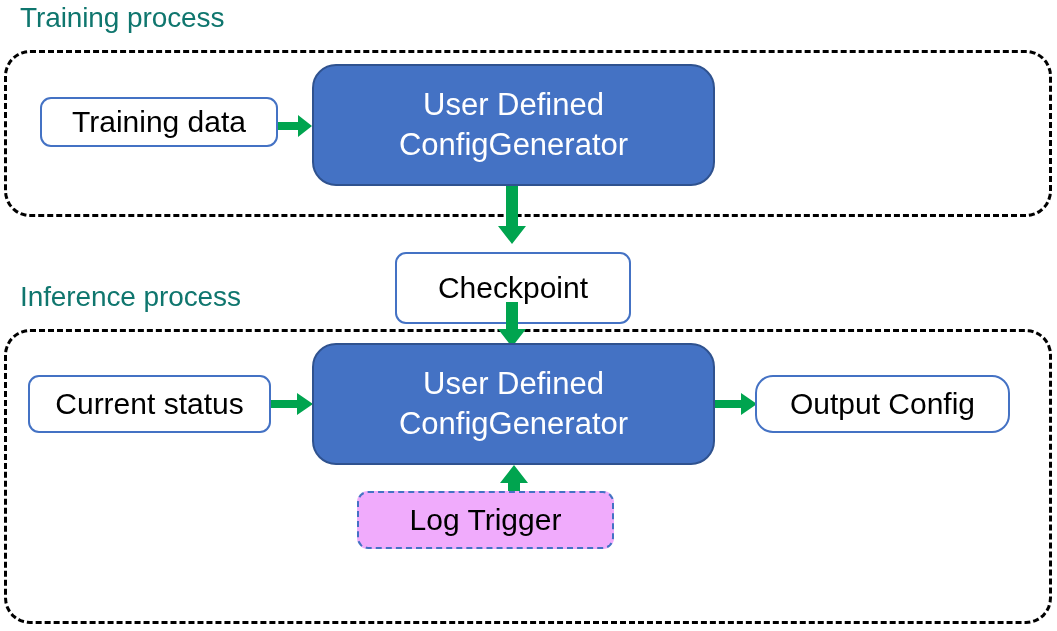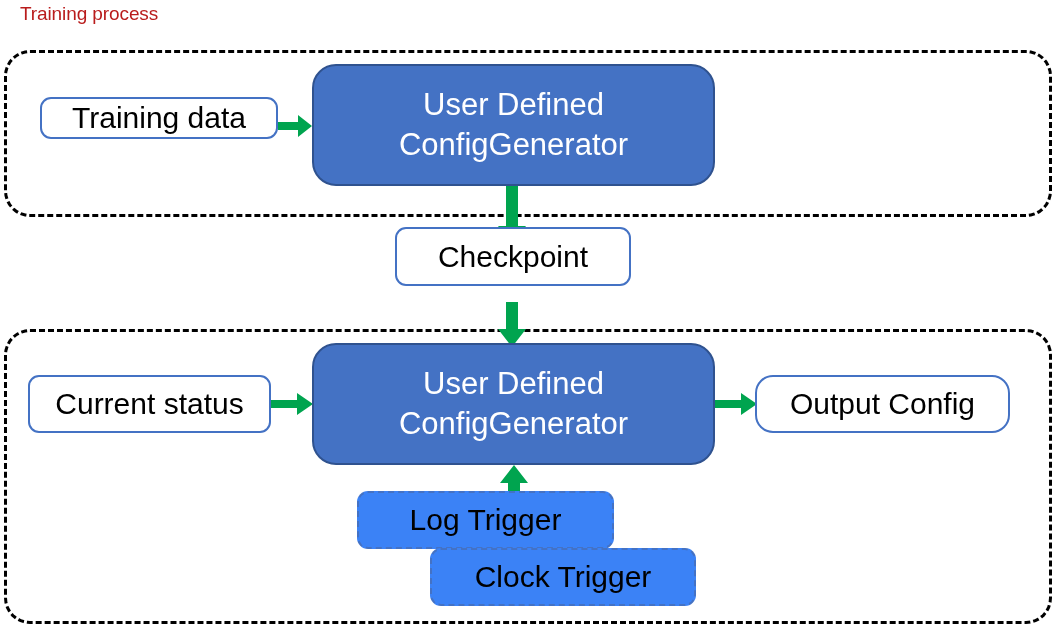--- a/index.html
+++ b/index.html
@@ -17,23 +17,23 @@
     position: relative;
     width: 1057px;
     height: 631px;
     background: #ffffff;
     overflow: hidden;
   }
 
   
   .section-caption {
     position: absolute;
-    font-size: 19px;
+    font-size: 28px;
     line-height: 1;
-    color: #b91c1c;
+    color: #0f766e;
     white-space: nowrap;
     letter-spacing: -0.1px;
   }
   #caption-training { left: 20px; top: 4px; }
   #caption-inference { left: 20px; top: 283px; }
 
   
   .process-container {
     position: absolute;
     border: 3px dashed #000000;
@@ -79,33 +79,33 @@
     background: #4472C4;
     border: 2px solid #2F528F;
     border-radius: 24px;
     color: #ffffff;
     font-size: 31px;
     line-height: 1.28;
   }
 
   
   .node-dashed {
-    background: #3b82f6;
+    background: #f0abfc;
     border: 2px dashed #4472C4;
     border-radius: 11px;
     color: #000000;
     font-size: 30px;
     line-height: 1.12;
     text-align: center;
   }
 
   
-  #node-training-data   { left: 40px;  top: 97px;  width: 238px; height: 42px; }
+  #node-training-data   { left: 40px;  top: 97px;  width: 238px; height: 50px; }
   #node-train-generator { left: 312px; top: 64px;  width: 403px; height: 122px; }
-  #node-checkpoint      { left: 395px; top: 227px; width: 236px; height: 59px; }
+  #node-checkpoint      { left: 395px; top: 252px; width: 236px; height: 72px; }
   #node-current-status  { left: 28px;  top: 375px; width: 243px; height: 58px; align-items: center; }
   #node-infer-generator { left: 312px; top: 343px; width: 403px; height: 122px; }
   #node-output-config   { left: 755px; top: 375px; width: 255px; height: 58px; border-radius: 18px; }
   #node-log-trigger     { left: 357px; top: 491px; width: 257px; height: 58px; z-index: 3; }
   #node-clock-trigger   { left: 430px; top: 548px; width: 266px; height: 58px; z-index: 4; }
 
   
   .arrow {
     position: absolute;
     overflow: visible;
@@ -115,20 +115,21 @@
   
   .node-label { pointer-events: none; white-space: pre-line; }
 </style>
 </head>
 <body>
 
 <div id="diagram-root">
 
   <div class="section-caption" id="caption-training">Training process</div>
 
+  <div class="section-caption" id="caption-inference">Inference process</div>
 
   <div class="process-container" id="container-training"></div>
 
   <div class="process-container" id="container-inference"></div>
 
   <div class="node node-white" id="node-training-data">
     <span class="node-label">Training data</span>
   </div>
 
   <div class="arrow" id="arrow-trainingdata-to-generator" style="left:278px; top:112px; width:36px; height:28px;">
@@ -186,17 +187,14 @@
   <div class="arrow" id="arrow-trigger-to-generator" style="left:500px; top:465px; width:30px; height:32px; z-index:2;">
     <svg width="30" height="32" viewBox="0 0 30 32">
       <path d="M14,0 L28,18 L20,18 L20,32 L8,32 L8,18 L0,18 Z" fill="#00A44F"></path>
     </svg>
   </div>
 
   <div class="node node-dashed" id="node-log-trigger">
     <span class="node-label">Log Trigger</span>
   </div>
 
-  <div class="node node-dashed" id="node-clock-trigger">
-    <span class="node-label">Clock Trigger</span>
-  </div>
 
 </div>
 
 </body></html>

